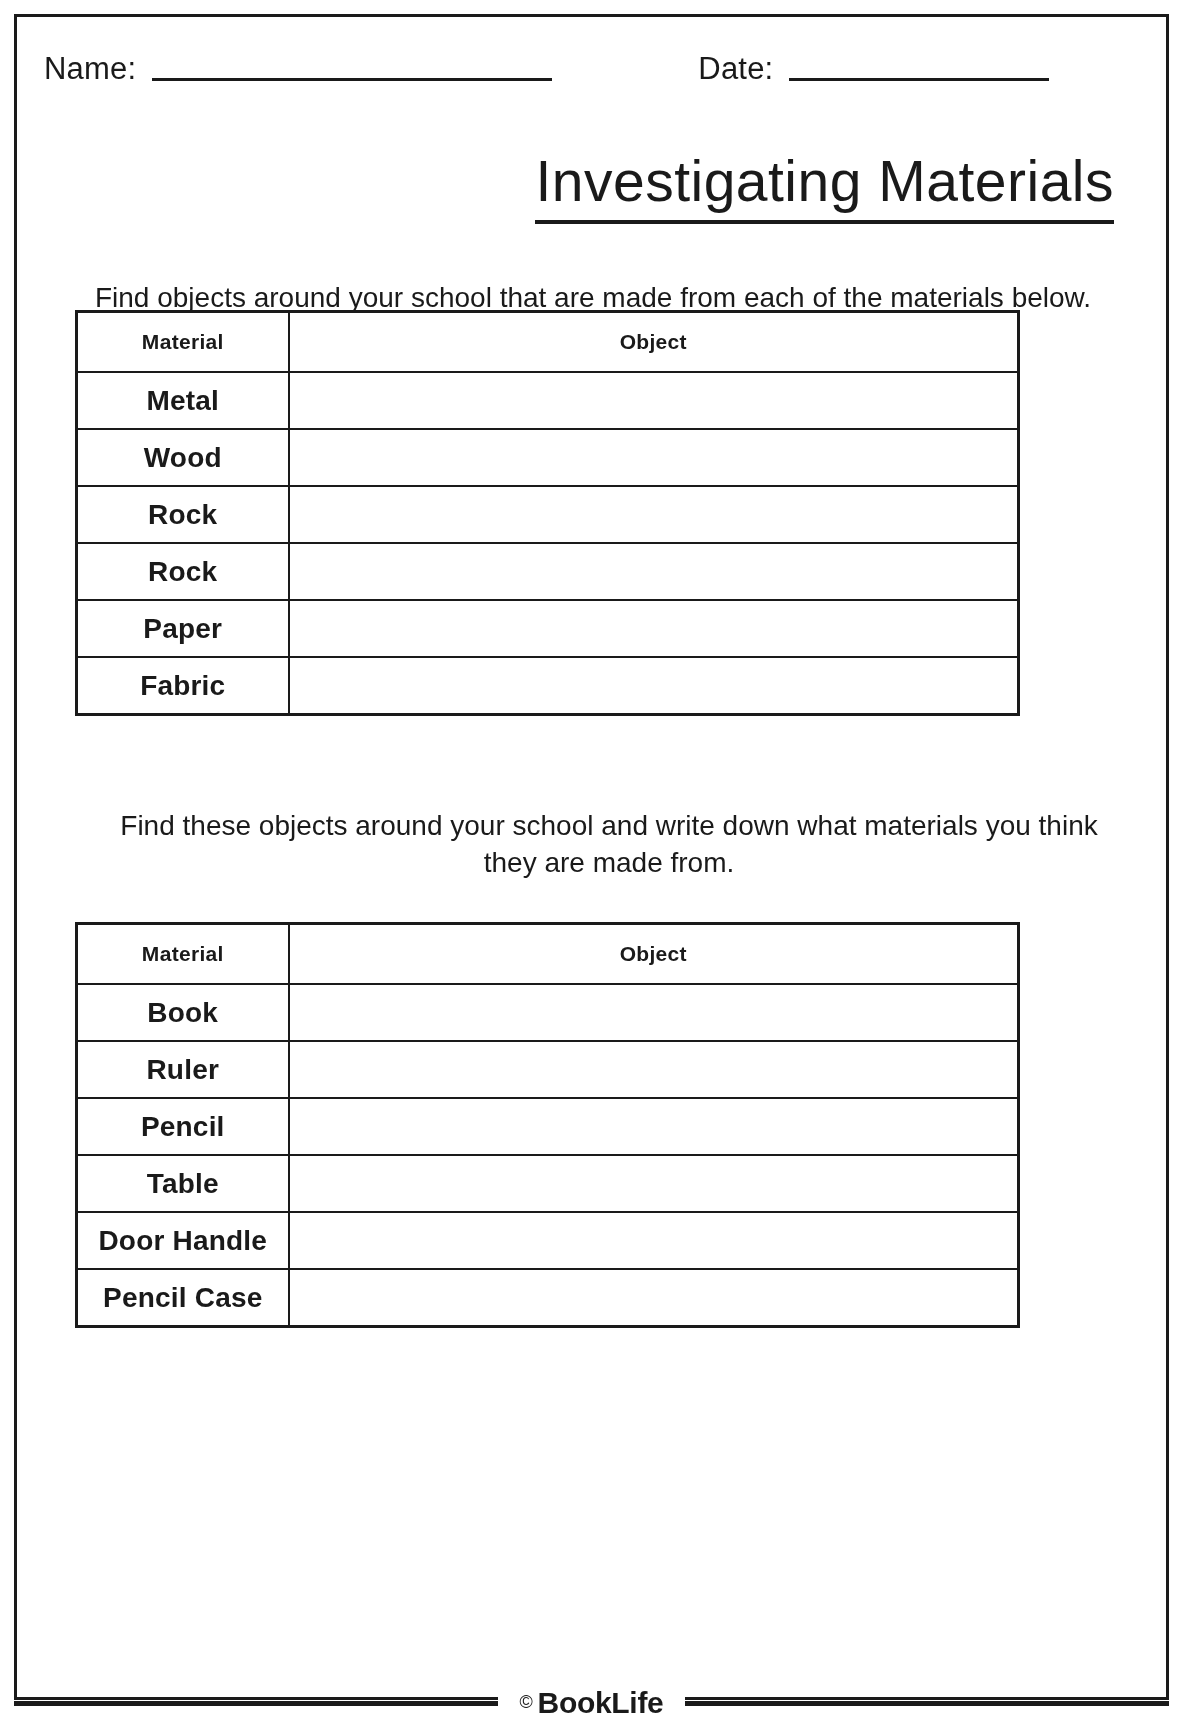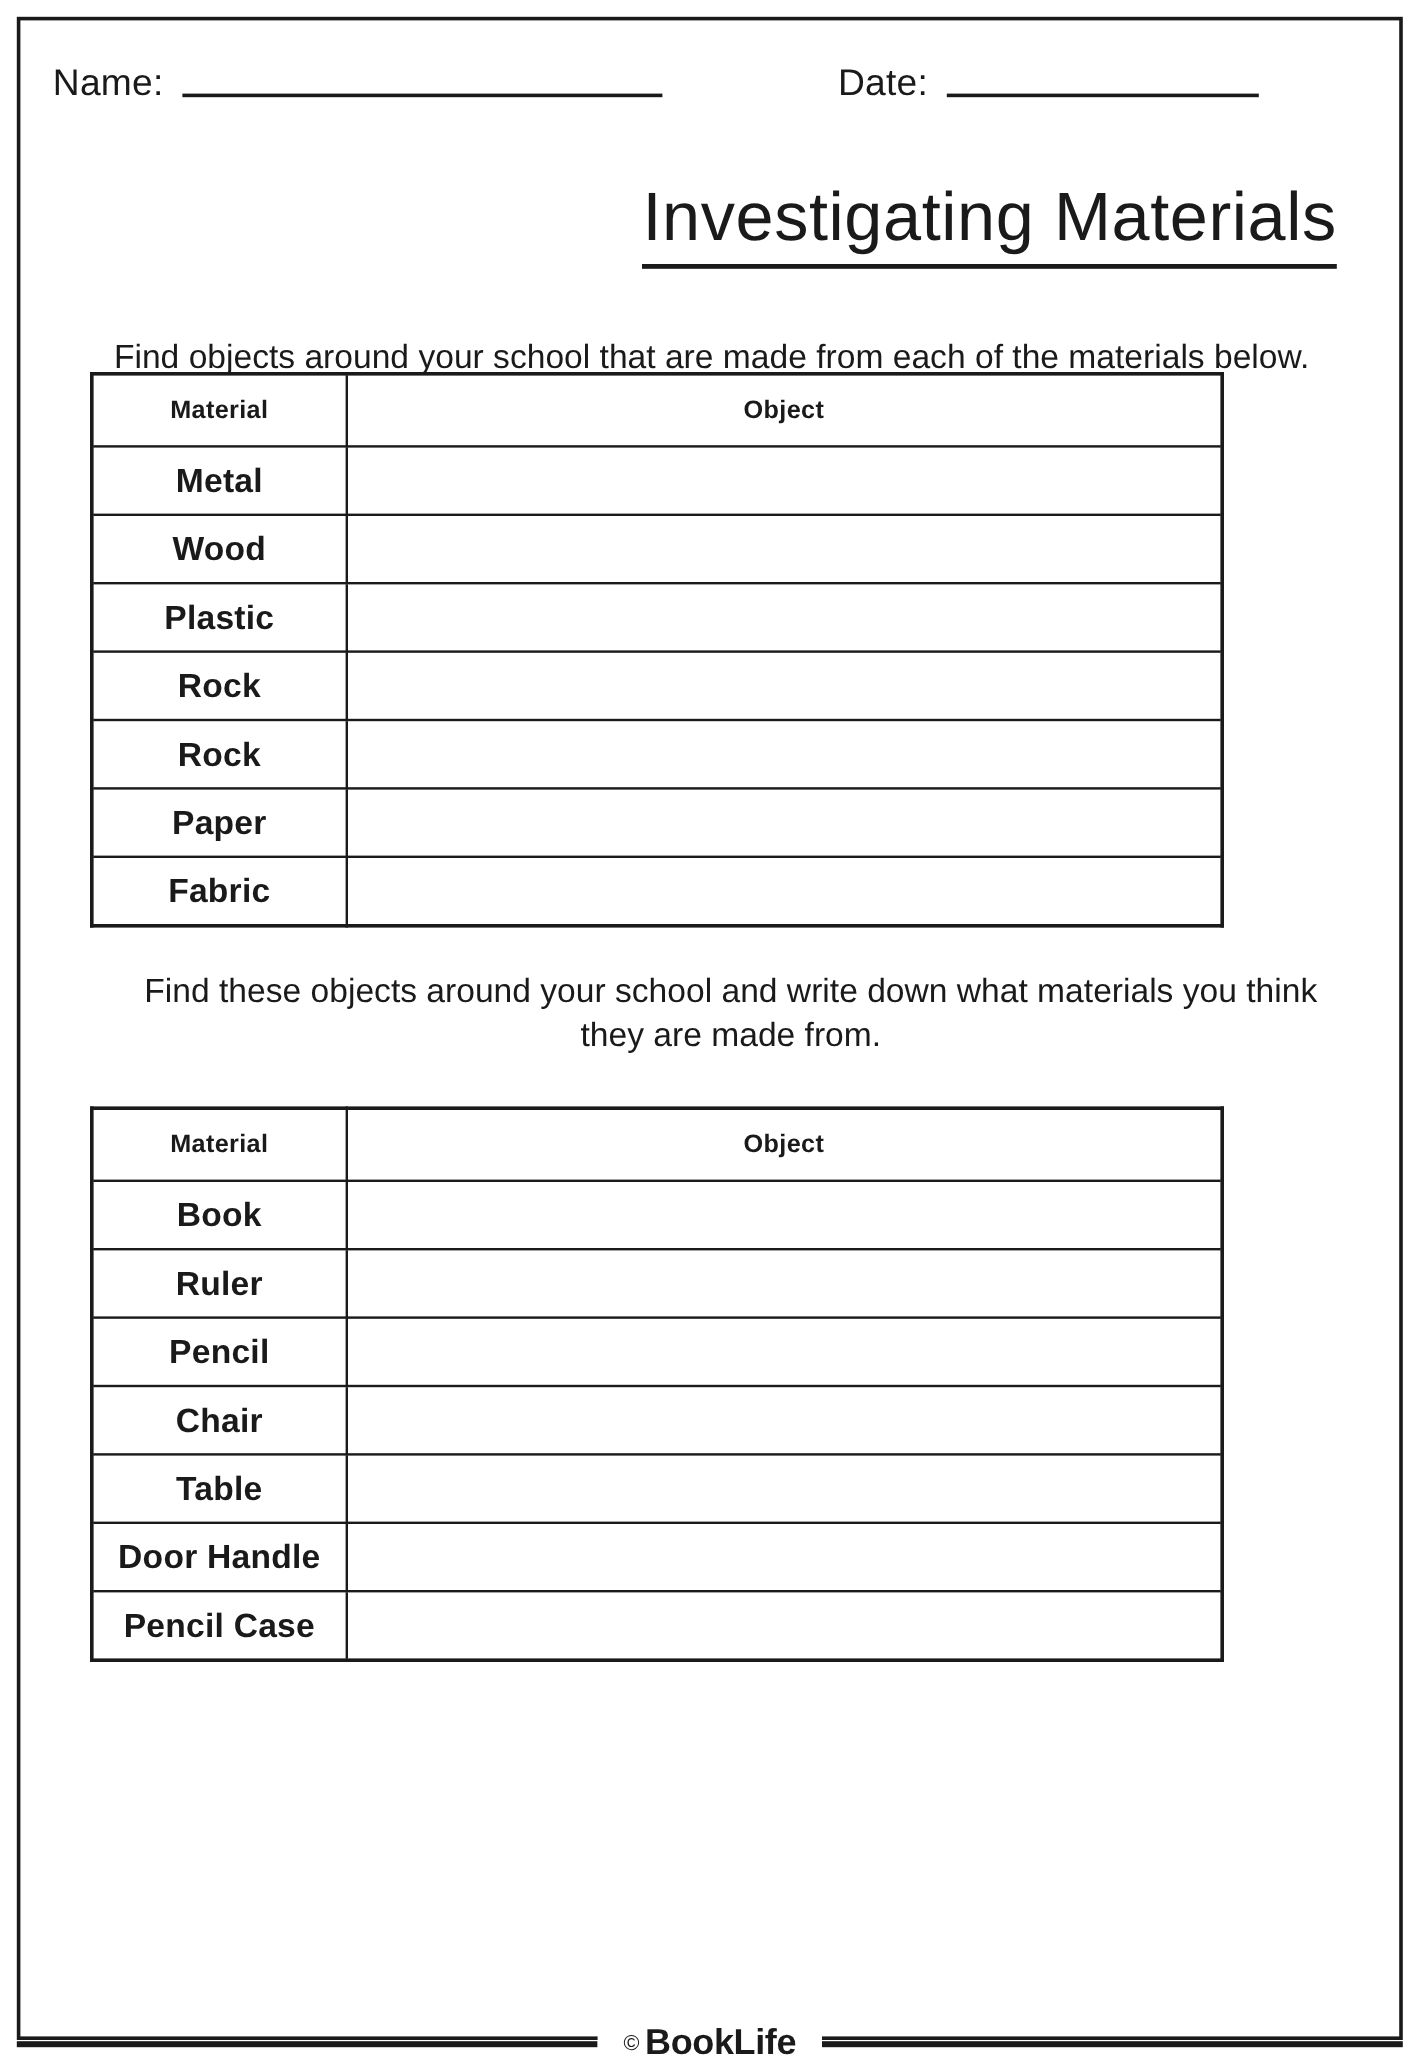--- a/index.html
+++ b/index.html
@@ -222,24 +222,20 @@
     <tbody>
       <tr>
         <td class="cell-material">Metal</td>
         <td class="cell-object"></td>
       </tr>
       <tr>
         <td class="cell-material">Wood</td>
         <td class="cell-object"></td>
       </tr>
       <tr>
-        <td class="cell-material">Plastic</td>
-        <td class="cell-object"></td>
-      </tr>
-      <tr>
         <td class="cell-material">Rock</td>
         <td class="cell-object"></td>
       </tr>
       <tr>
         <td class="cell-material">Rock</td>
         <td class="cell-object"></td>
       </tr>
       <tr>
         <td class="cell-material">Paper</td>
         <td class="cell-object"></td>
@@ -268,24 +264,20 @@
       <tr>
         <td class="cell-material">Book</td>
         <td class="cell-object"></td>
       </tr>
       <tr>
         <td class="cell-material">Ruler</td>
         <td class="cell-object"></td>
       </tr>
       <tr>
         <td class="cell-material">Pencil</td>
-        <td class="cell-object"></td>
-      </tr>
-      <tr>
-        <td class="cell-material">Chair</td>
         <td class="cell-object"></td>
       </tr>
       <tr>
         <td class="cell-material">Table</td>
         <td class="cell-object"></td>
       </tr>
       <tr>
         <td class="cell-material">Door Handle</td>
         <td class="cell-object"></td>
       </tr>

